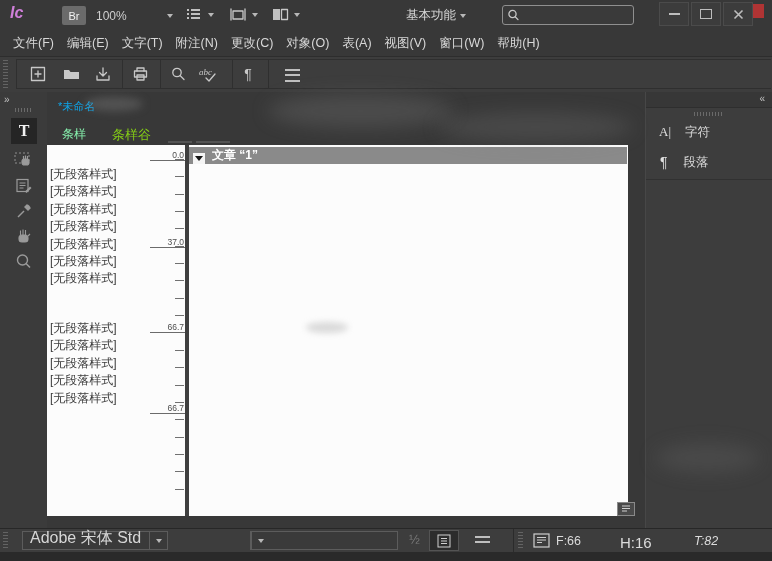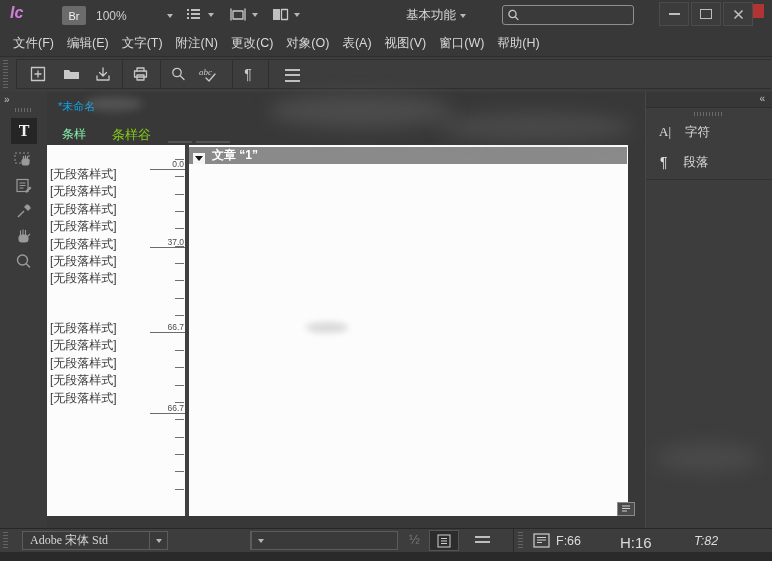--- a/index.html
+++ b/index.html
@@ -10,22 +10,22 @@
   .row{display:flex;align-items:center;}
   .ic{stroke:#c8c8c8;fill:none;stroke-width:1.3;stroke-linecap:round;stroke-linejoin:round;}
   .caret{width:0;height:0;border-left:3.5px solid transparent;border-right:3.5px solid transparent;
          border-top:4px solid #b8b8b8;display:inline-block;}
   .vgrip{width:5px;background:repeating-linear-gradient(to bottom,#646464 0 1px,transparent 1px 3px);}
   .hgrip{height:4px;background:repeating-linear-gradient(to right,#6a6a6a 0 1px,transparent 1px 3px);}
   .tbtn{width:24px;height:24px;display:flex;align-items:center;justify-content:center;}
   .winbtn{width:30px;height:24px;border:1px solid #4b4b4b;background:#3c3c3c;
           display:flex;align-items:center;justify-content:center;padding:0;}
   .sep-v{width:1px;background:#2f2f2f;}
-  .dd{background:#3a3a3a;border:1px solid #5c5c5c;color:#d6d6d6;font-size:12px;
-      display:flex;align-items:flex-end;box-sizing:border-box;font-family:Liberation Serif, serif;}
+  .dd{background:#3a3a3a;border:1px solid #5c5c5c;color:#d6d6d6;font-size:16px;
+      display:flex;align-items:flex-end;box-sizing:border-box;}
   .dd .lbl{padding-left:7px;flex:1;white-space:nowrap;overflow:hidden;}
   .dd .cbox{width:17px;align-self:stretch;border-left:1px solid #5c5c5c;
             display:flex;align-items:center;justify-content:center;}
   .menu-item{font-size:12.5px;color:#d8d8d8;white-space:nowrap;padding:0 1px;cursor:default;}
   .style-row{line-height:17.4px;font-size:12px;color:#3c3c3c;white-space:nowrap;}
   .rlabel{width:34px;border-bottom:1px solid #6b6b6b;font-size:8.5px;color:#4d4d4d;
           text-align:right;padding-right:1px;height:10px;line-height:10px;}
   .smudge{pointer-events:none;border-radius:50%;}
   .tri-down{width:0;height:0;border-left:4px solid transparent;border-right:4px solid transparent;
             border-top:5px solid #141414;}
@@ -250,21 +250,21 @@
 
     <div class="style-row">[无段落样式]</div>
         <div class="style-row">[无段落样式]</div>
         <div class="style-row">[无段落样式]</div>
         <div class="style-row">[无段落样式]</div>
         <div class="style-row">[无段落样式]</div>
       </div>
 
     <div class="ab" style="left:128px;top:14px;width:9px;height:332px;background:repeating-linear-gradient(to bottom,#707070 0 1px,transparent 1px 17.35px);"></div>
 
-    <div class="rlabel ab" style="left:103px;top:14px;">0.0</div>
+    <div class="rlabel ab" style="left:103px;top:5px;">0.0</div>
     <div class="rlabel ab" style="left:103px;top:92px;">37.0</div>
     <div class="rlabel ab" style="left:103px;top:177px;">66.7</div>
     <div class="rlabel ab" style="left:103px;top:258px;">66.7</div>
 
     <div class="ab" style="left:138px;top:0;width:4px;height:371px;background:#3f3f3f;"></div>
 
     <div class="ab row" style="left:142px;top:2px;width:438px;height:17px;background:#8a8a8a;align-items:flex-end;">
       <span class="row" style="width:12px;height:11px;background:#f5f5f5;margin-left:4px;justify-content:center;">
         <span class="tri-down"></span>
       </span>

